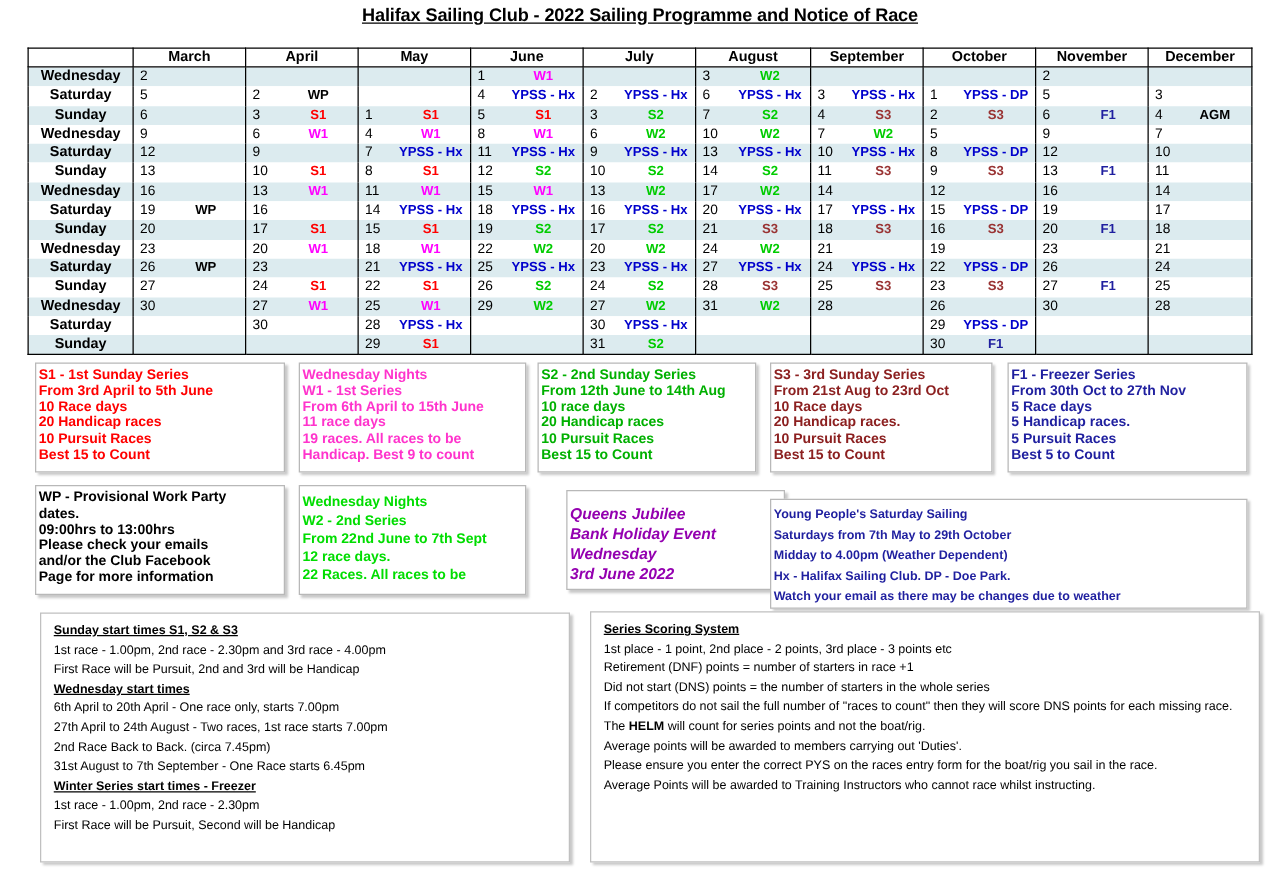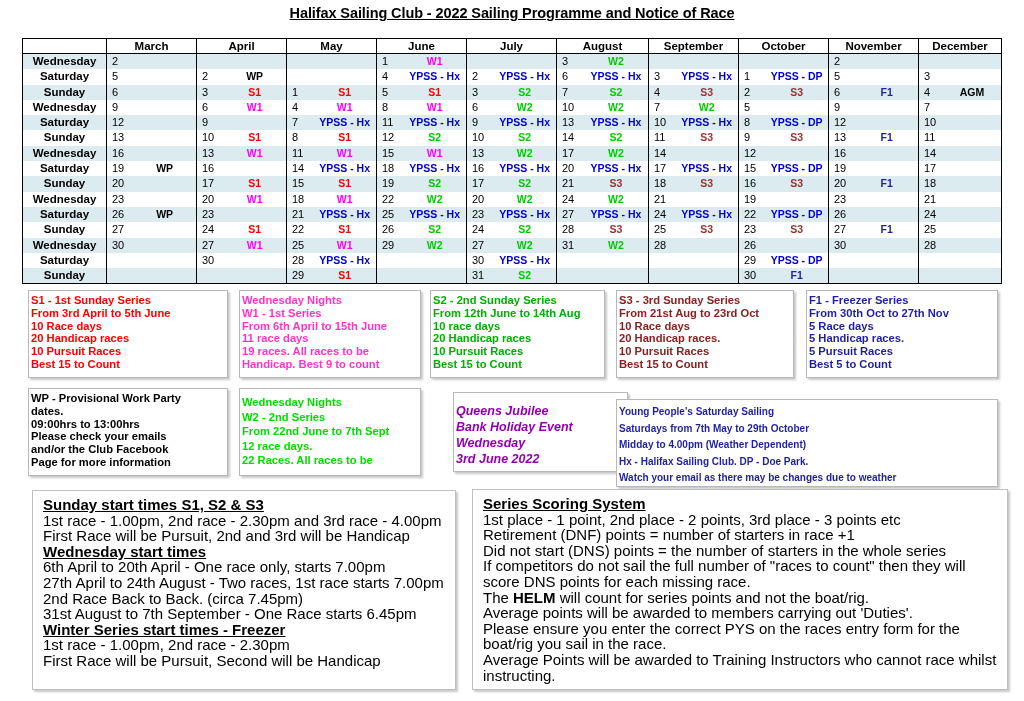--- a/index.html
+++ b/index.html
@@ -87,21 +87,21 @@
   .c-purple{ color:#9400b0; }
   .italic  { font-style:italic; }
 
   
   .textpanel {
     position:absolute;
     background:#fff;
     border:1px solid #c0c0c0;
     box-shadow:2px 2px 2px rgba(0,0,0,0.22);
     padding:6px 8px 4px 10px;
-    font-size:15px;
+    font-size:10px;
     line-height:15.6px;
   }
   .textpanel .hd { font-weight:bold; text-decoration:underline; display:block; }
   .textpanel .li { display:block; }
   .textpanel b { font-weight:bold; }
 </style>
 </head>
 <body>
 
 <div class="page">

